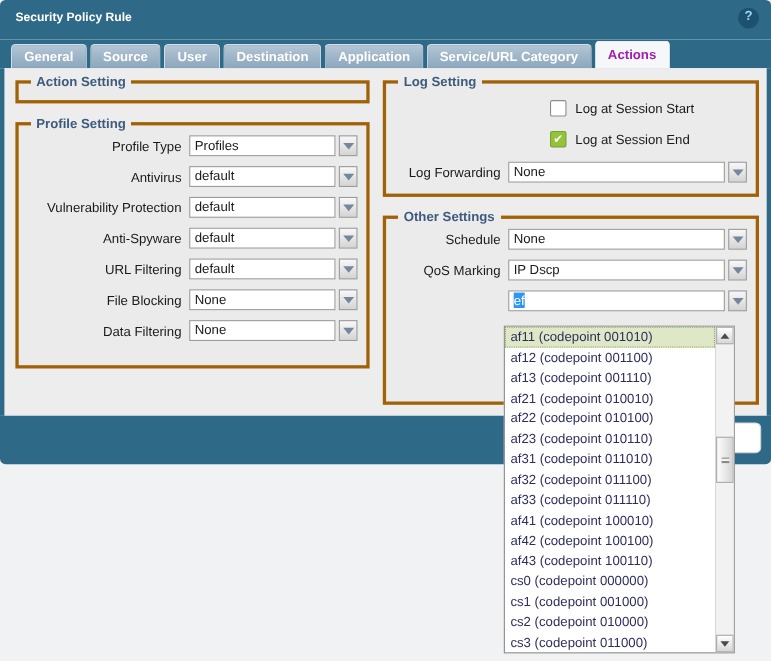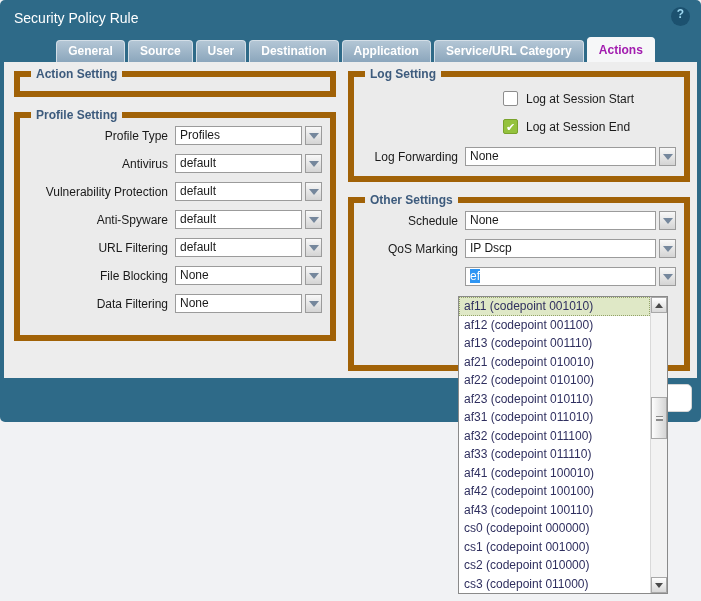--- a/index.html
+++ b/index.html
@@ -10,53 +10,53 @@
     font-family:"Liberation Sans", sans-serif;
     font-size:12px; color:#1a1a1a;
   }
   .dialog { position:absolute; left:0; top:0; width:701px; height:422px; }
   .titlebar {
     position:absolute; left:0; top:0; width:701px; height:36px;
     background:#2e6a88; border-radius:5px 5px 0 0;
   }
   .title {
     position:absolute; left:14px; top:10px;
-    color:#ffffff; font-weight:normal; font-size:14px;
+    color:#ffffff; font-weight:bold; font-size:11px;
   }
   .help-icon {
     position:absolute; right:11px; top:7px; width:19px; height:19px;
     border-radius:50%; background:#1c516f; border:2px solid #8fccе8;
     border-color:#8fcce8; color:#9bd6ef; text-align:center;
     line-height:15px; font-weight:bold; font-size:12px; cursor:pointer;
   }
   .tabstrip {
     position:absolute; left:0; top:36px; width:701px; height:26px;
     background:#2e6a88; display:flex; align-items:flex-end;
-    padding-left:10px; gap:3px;justify-content:center;
+    padding-left:10px; gap:3px;
   }
   .tab {
     height:22px; line-height:21px; padding:0 11px;
     background:linear-gradient(#b3c6d5,#8ba6bc);
     border:1px solid #d3dee7; border-bottom:none;
     border-radius:4px 4px 0 0;
     color:#ffffff; font-weight:bold; white-space:nowrap; cursor:pointer;
   }
   .tab.active {
     height:25px; line-height:24px;
     background:#f6f7f8; color:#a21caf; border-color:#f6f7f8;
   }
   .dlg-body {
     position:absolute; left:0; top:62px; width:701px; height:316px;
     background:#ededed;
     border-left:4px solid #2e6a88; border-right:4px solid #2e6a88;
   }
   .col-left  { position:absolute; left:10px; top:5px; width:322px; }
   .col-right { position:absolute; left:344px; top:5px; width:342px; }
   fieldset.box {
-    border:6px solid #a16207; background:#ebebeb;
+    border:3px solid #a16207; background:#ebebeb;
     padding:4px 8px 6px; margin-bottom:11px;
   }
   legend.box-legend {
     color:#3d5b7d; font-weight:bold; padding:0 5px; margin-left:3px;
   }
   .field-row { display:flex; align-items:center; margin:0 0 9px 0; }
   .field-label { width:140px; text-align:right; margin-right:7px; flex:none; }
   .field-label.right-col { width:96px; }
   .combo { display:flex; align-items:center; flex:1; }
   .combo-value {

